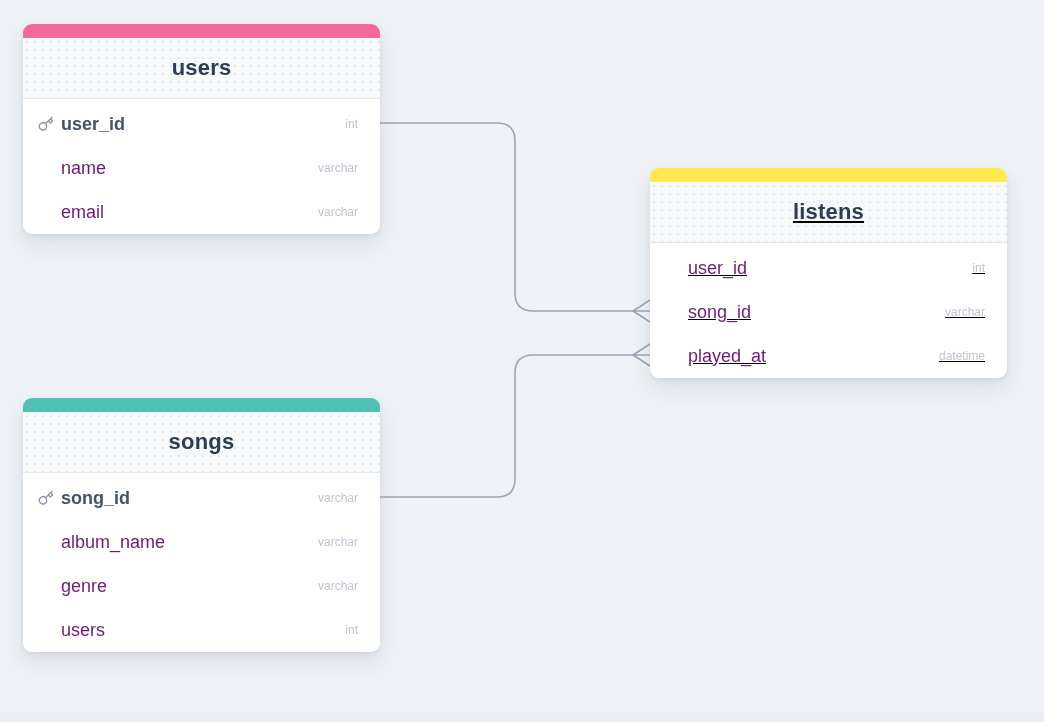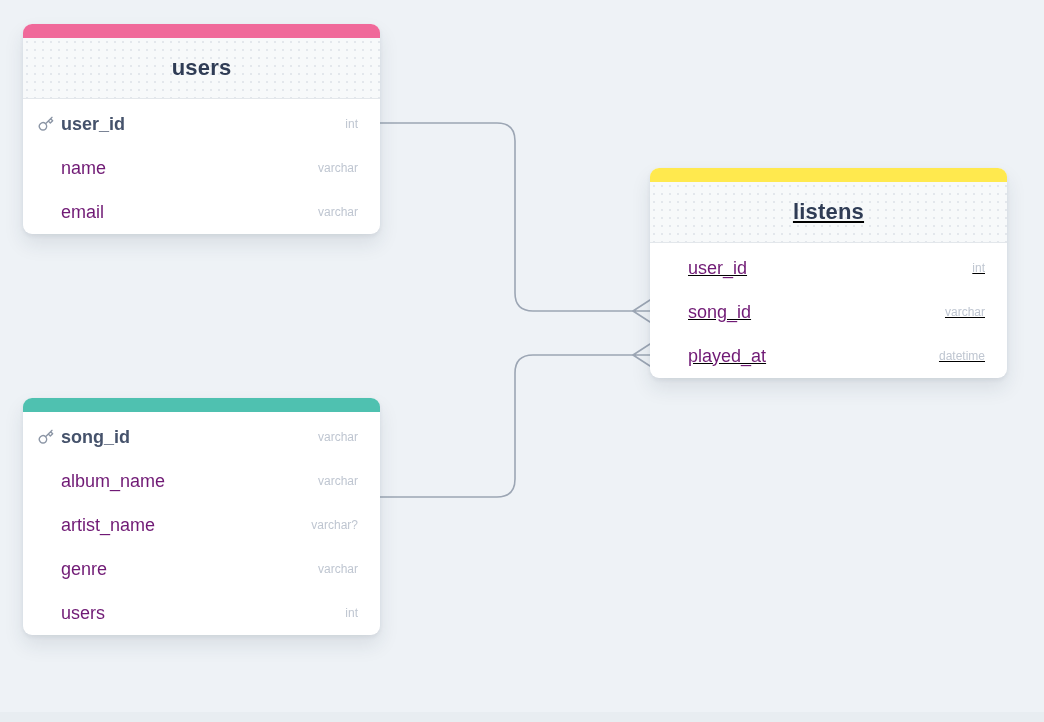--- a/index.html
+++ b/index.html
@@ -152,39 +152,37 @@
       <div class="frow">
         <span class="icon-slot"></span>
         <span class="fname">played_at</span>
         <span class="ftype">datetime</span>
       </div>
     </div>
   </div>
 
   <div class="db-table" style="left:23px; top:398px;">
     <div class="accent" style="background: rgb(79, 193, 176);"></div>
+    <div class="thead">
+      <span class="ttitle">songs</span>
+    </div>
     <div class="tbody">
       <div class="frow">
         <span class="icon-slot">
           <svg width="16" height="16" viewBox="0 0 24 24" fill="none" stroke="currentColor" stroke-width="2" stroke-linecap="round" stroke-linejoin="round">
               <path d="M21 2l-2 2m-7.61 7.61a5.5 5.5 0 1 1-7.778 7.778 5.5 5.5 0 0 1 7.777-7.777zm0 0L15.5 7.5m0 0l3 3L22 7l-3-3m-3.5 3.5L19 4"></path>
             </svg>
         </span>
         <span class="fname pk">song_id</span>
         <span class="ftype">varchar</span>
       </div>
       <div class="frow">
         <span class="icon-slot"></span>
         <span class="fname">album_name</span>
         <span class="ftype">varchar</span>
-      </div>
-      <div class="frow">
-        <span class="icon-slot"></span>
-        <span class="fname">artist_name</span>
-        <span class="ftype">varchar?</span>
       </div>
       <div class="frow">
         <span class="icon-slot"></span>
         <span class="fname">genre</span>
         <span class="ftype">varchar</span>
       </div>
       <div class="frow">
         <span class="icon-slot"></span>
         <span class="fname">users</span>
         <span class="ftype">int</span>

